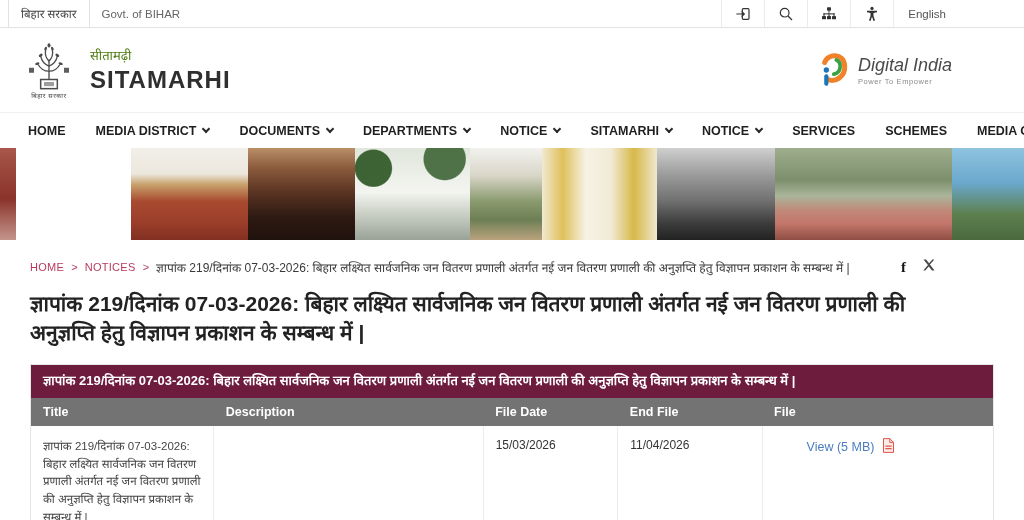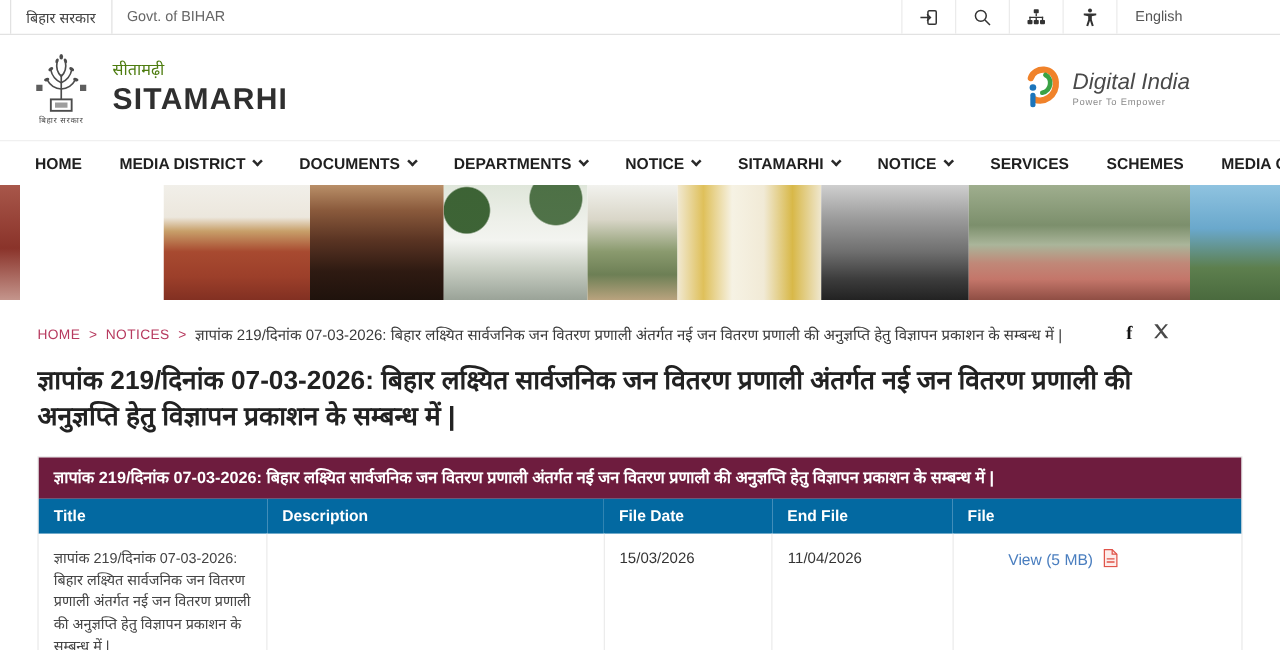--- a/index.html
+++ b/index.html
@@ -71,21 +71,21 @@
   .xicon { width:14px; height:14px; fill:#4a4a4a; cursor:pointer; }
 
   h1 { font-size:21px; line-height:1.38; color:#222; font-weight:700; margin-top:14px;
     max-width:930px; }
 
   
   .nt { margin-top:16px; border:1px solid #e6e6e6; }
   .nt-caption { background:#6e1c3e; color:#fff; font-weight:700; font-size:13px;
     padding:8px 12px; line-height:1.3; }
   table { width:100%; border-collapse:collapse; table-layout:fixed; }
-  thead th { background:#0369a1; color:#fff; font-size:12.5px; font-weight:700;
+  thead th { background:#737373; color:#fff; font-size:12.5px; font-weight:700;
     text-align:left; padding:7px 12px; }
   tbody td { background:#fff; vertical-align:top; padding:12px 12px; height:100px;
     border-right:1px solid #ececec; font-size:12px; color:#333; }
   tbody td:last-child { border-right:none; }
   .td-title { font-size:11.5px; color:#444; line-height:1.55; }
   .view-link { color:#4a7ebf; text-decoration:none; font-size:12.5px; cursor:pointer;margin-left:32px; }
   .pdf { width:13px; height:15px; vertical-align:-2px; margin-left:4px; }
 </style>
 </head>
 <body>

